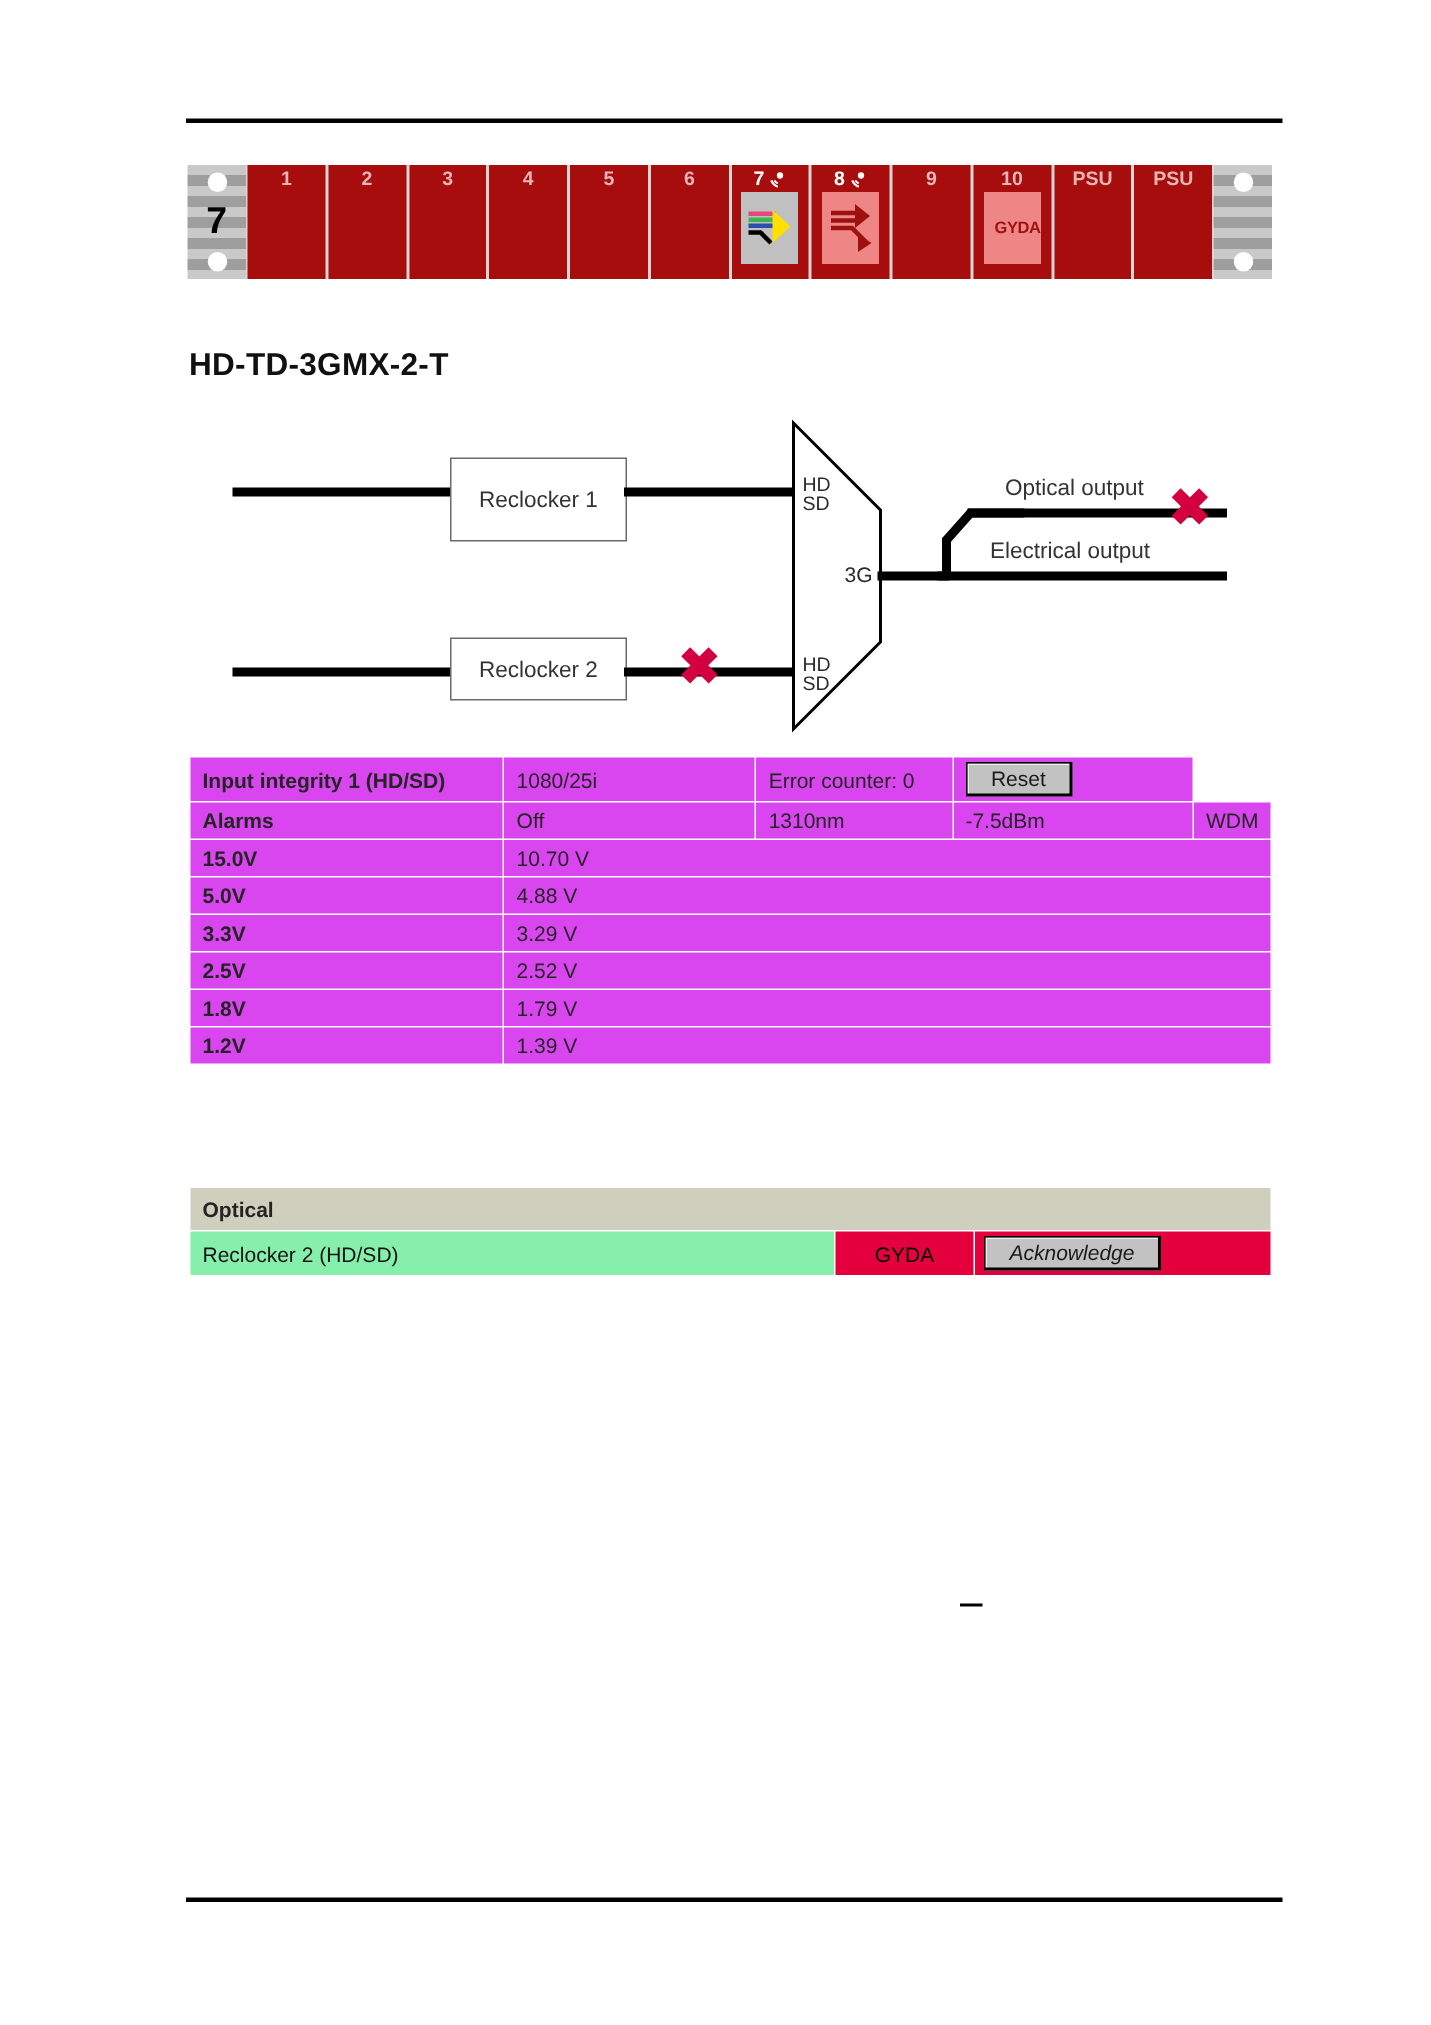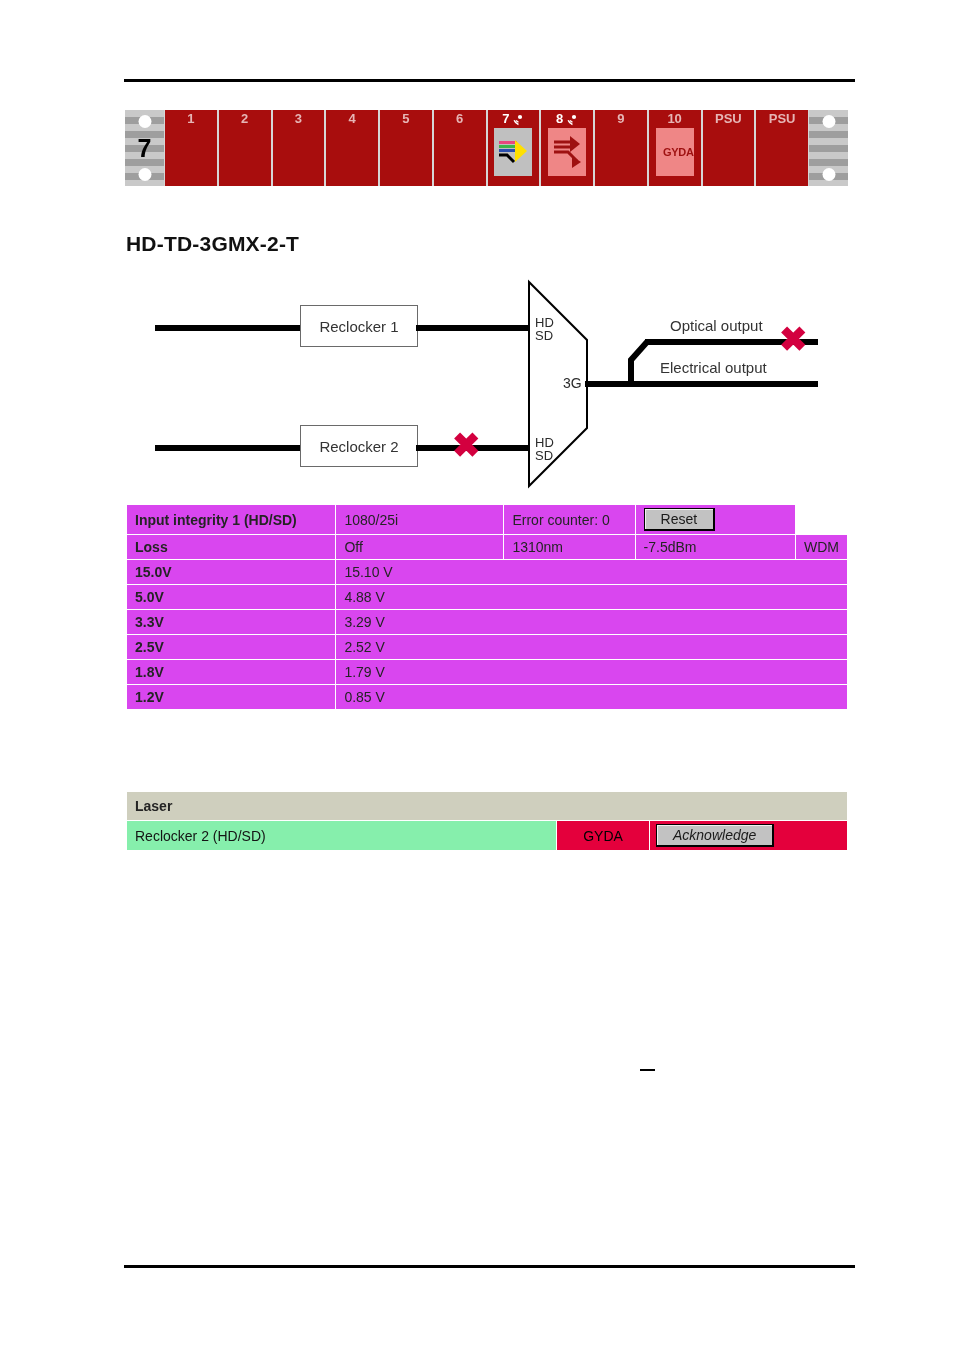--- a/index.html
+++ b/index.html
@@ -398,21 +398,21 @@
     <div class="screw top"></div>
     <div class="screw bottom"></div>
   </div>
 </div>
 
 <div class="model-title">HD-TD-3GMX-2-T</div>
 
 <div class="diagram">
 
   <div class="wire" style="left:30px; top:47px; width:145px;"></div>
-  <div class="box" style="left:175px; top:27px; width:118px; height:42px;">
+  <div class="box" style="left:175px; top:27px; width:118px; height:56px;">
     <span>Reclocker 1</span>
   </div>
   <div class="wire" style="left:291px; top:47px; width:115px;"></div>
 
   <div class="wire" style="left:30px; top:167px; width:145px;"></div>
   <div class="box" style="left:175px; top:147px; width:118px; height:42px;">
     <span>Reclocker 2</span>
   </div>
   <div class="wire" style="left:291px; top:167px; width:115px;"></div>
   <div class="xmark" style="left:327px; top:150px;">✖</div>
@@ -443,57 +443,57 @@
   <tbody>
     <tr>
       <td class="key">Input integrity 1 (HD/SD)</td>
       <td style="width:160px;">1080/25i</td>
       <td>Error counter: 0</td>
       <td class="btncell">
         <span class="btn">Reset</span>
       </td>
     </tr>
     <tr>
-      <td class="key">Loss</td>
+      <td class="key">Alarms</td>
       <td style="width:120px;">Off</td>
       <td style="width:120px;">1310nm</td>
       <td style="width:130px;">-7.5dBm</td>
       <td>WDM</td>
     </tr>
     <tr>
       <td class="key">15.0V</td>
-      <td colspan="4">15.10 V</td>
+      <td colspan="4">10.70 V</td>
     </tr>
     <tr>
       <td class="key">5.0V</td>
       <td colspan="4">4.88 V</td>
     </tr>
     <tr>
       <td class="key">3.3V</td>
       <td colspan="4">3.29 V</td>
     </tr>
     <tr>
       <td class="key">2.5V</td>
       <td colspan="4">2.52 V</td>
     </tr>
     <tr>
       <td class="key">1.8V</td>
       <td colspan="4">1.79 V</td>
     </tr>
     <tr>
       <td class="key">1.2V</td>
-      <td colspan="4">0.85 V</td>
+      <td colspan="4">1.39 V</td>
     </tr>
   </tbody>
 </table>
 
 <table class="alarms-table">
   <tbody>
     <tr>
-      <td class="alarm-head" colspan="3">Laser</td>
+      <td class="alarm-head" colspan="3">Optical</td>
     </tr>
     <tr>
       <td class="alarm-cell">Reclocker 2 (HD/SD)</td>
       <td class="alarm-state">GYDA</td>
       <td class="alarm-ack">
         <span class="btn">Acknowledge</span>
       </td>
     </tr>
   </tbody>
 </table>

